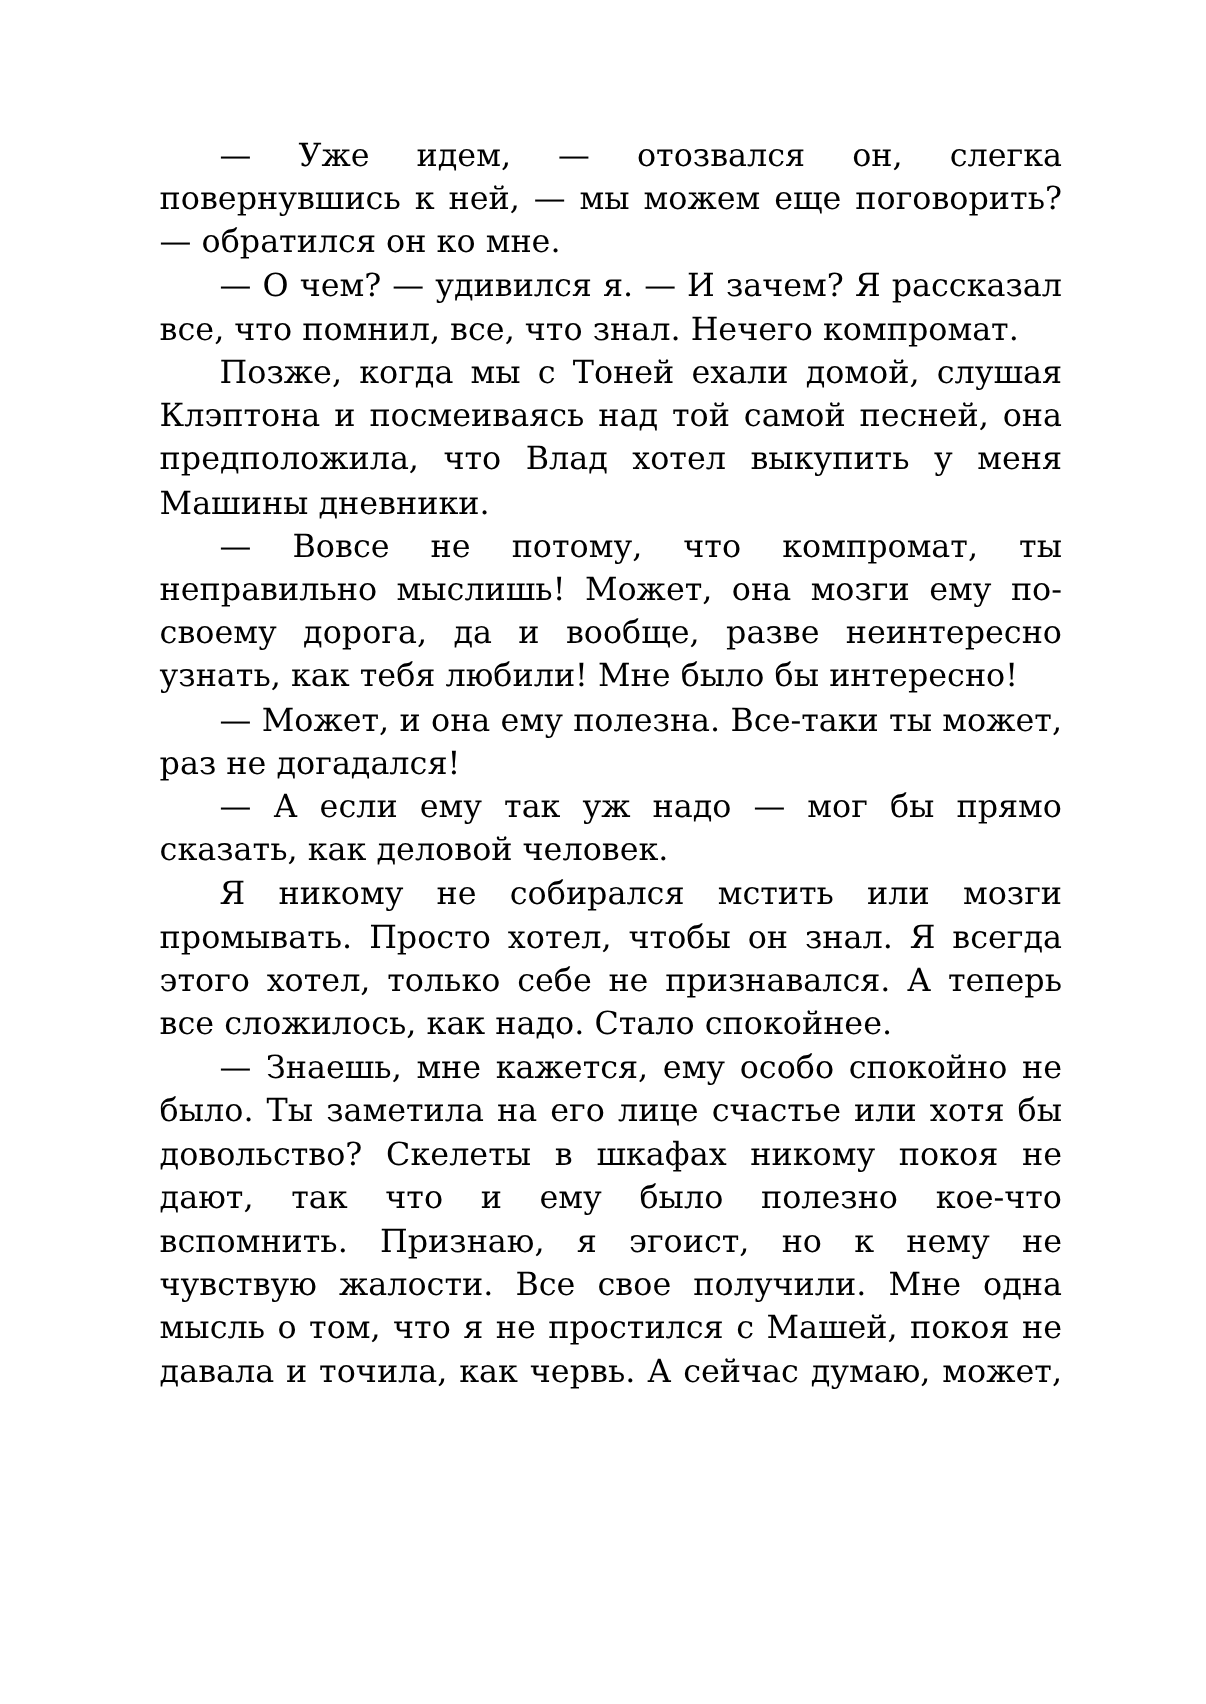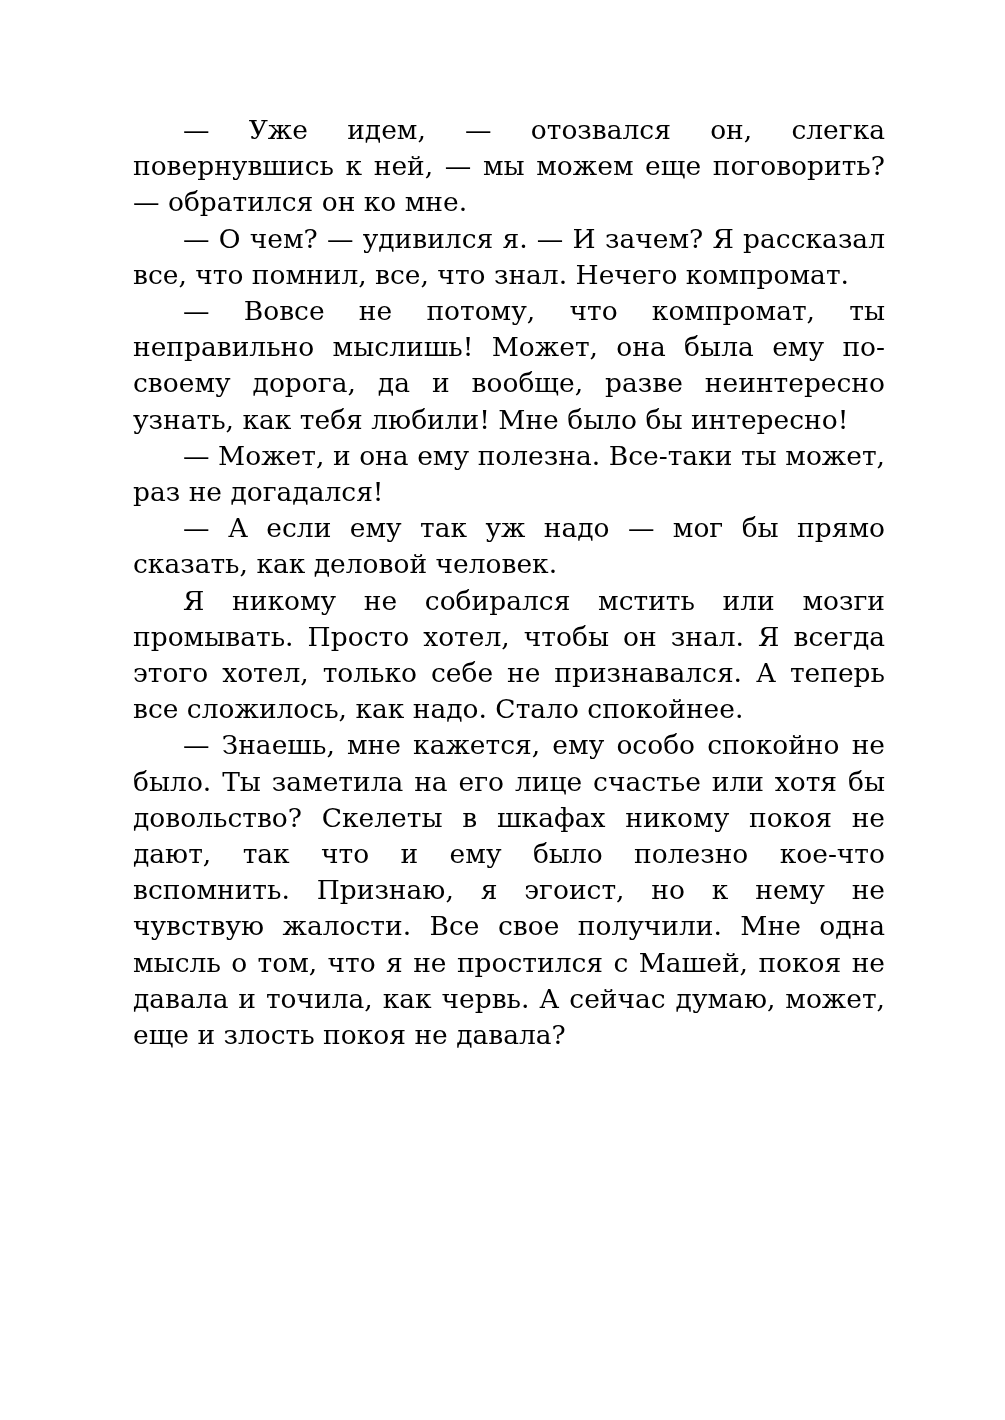--- a/index.html
+++ b/index.html
@@ -85,21 +85,22 @@
   }
 </style>
 </head>
 <body>
 
 <div class="page">
 
   <div class="text-column">
       <p class="para">— Уже идем, — отозвался он, слегка повернувшись к ней, — мы можем еще поговорить? — обратился он ко мне.</p>
       <p class="para">— О чем? — удивился я. — И зачем? Я рассказал все, что помнил, все, что знал. Нечего компромат.</p>
-      <p class="para">— Вовсе не потому, что компромат, ты неправильно мыслишь! Может, она была ему по-своему дорога, да и вообще, разве неинтересно узнать, как тебя любили! Мне было бы интересно!</p>
+      <p class="para">Позже, когда мы с Тоней ехали домой, слушая Клэптона и посмеиваясь над той самой песней, она предположила, что Влад хотел выкупить у меня Машины дневники.</p>
+      <p class="para">— Вовсе не потому, что компромат, ты неправильно мыслишь! Может, она мозги ему по-своему дорога, да и вообще, разве неинтересно узнать, как тебя любили! Мне было бы интересно!</p>
       <p class="para">— Может, и она ему полезна. Все-таки ты может, раз не догадался!</p>
       <p class="para">— А если ему так уж надо — мог бы прямо сказать, как деловой человек.</p>
       <p class="para">Я никому не собирался мстить или мозги промывать. Просто хотел, чтобы он знал. Я всегда этого хотел, только себе не признавался. А теперь все сложилось, как надо. Стало спокойнее.</p>
       <p class="para">— Знаешь, мне кажется, ему особо спокойно не было. Ты заметила на его лице счастье или хотя бы довольство? Скелеты в шкафах никому покоя не дают, так что и ему было полезно кое-что вспомнить. Признаю, я эгоист, но к нему не чувствую жалости. Все свое получили. Мне одна мысль о том, что я не простился с Машей, покоя не давала и точила, как червь. А сейчас думаю, может, еще и злость покоя не давала?</p>
     </div>
 
   <div class="footer">
     <div class="footer-inner">
       <span class="running-head">На рубеже</span>
       <span class="footer-rule"></span>

